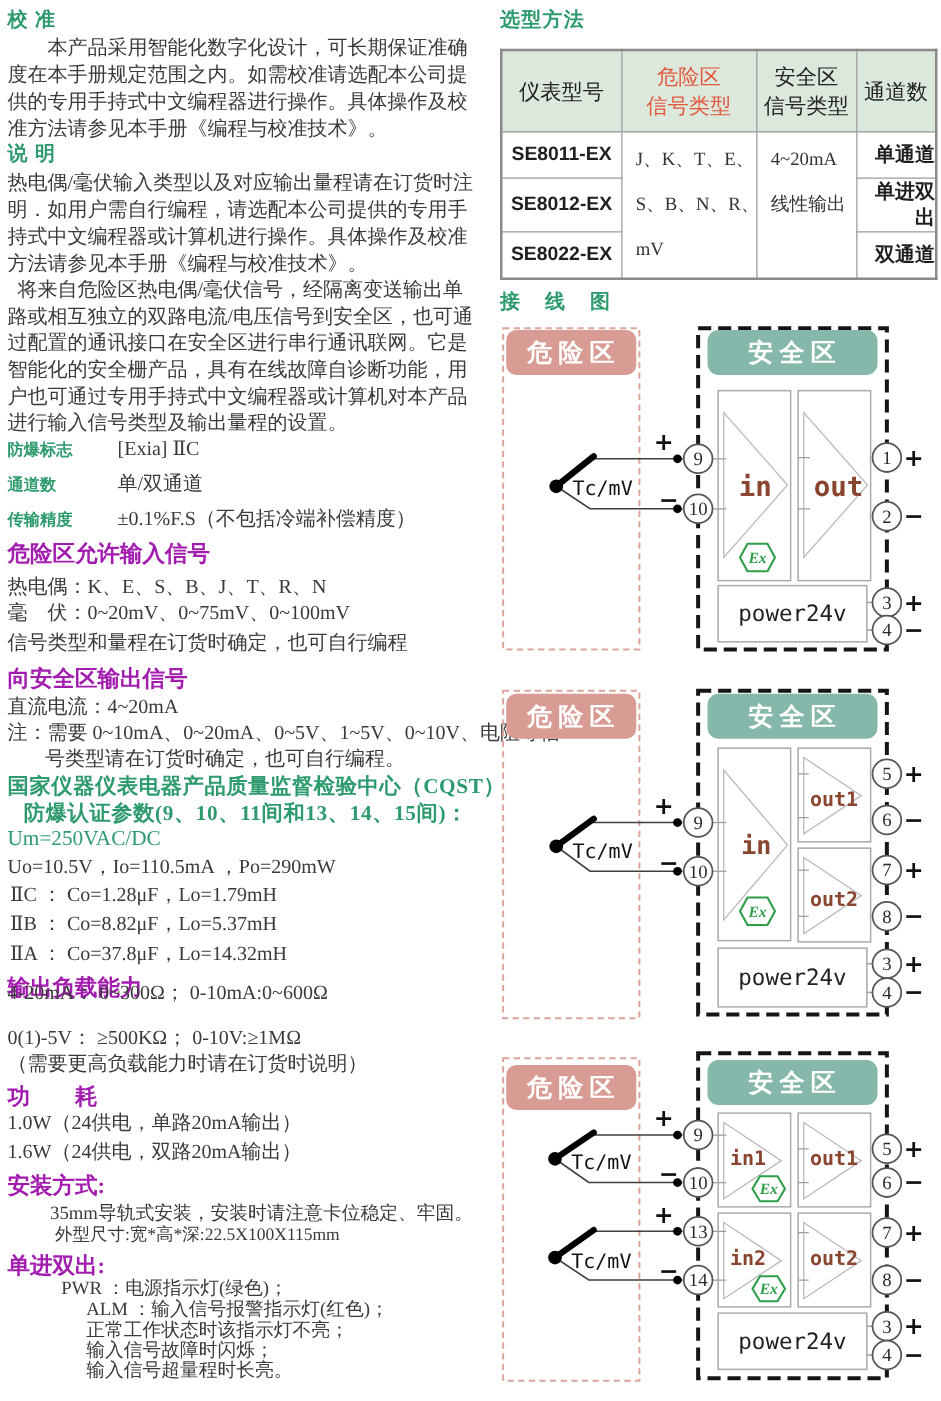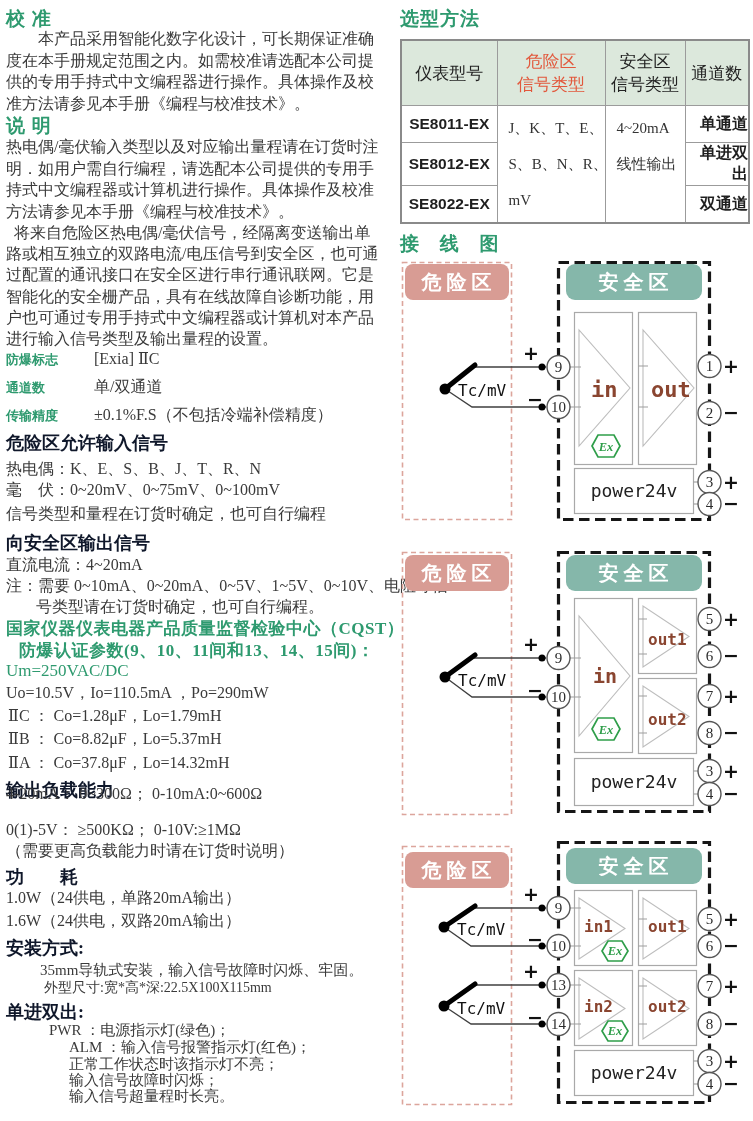--- a/index.html
+++ b/index.html
@@ -1,21 +1,21 @@
 <!DOCTYPE html>
 <html><head>
 <meta charset="utf-8">
 <style>
   html,body{margin:0;padding:0;background:#ffffff;}
   #page{position:relative;width:753px;height:1121px;background:#ffffff;overflow:hidden;
         font-family:"Liberation Serif","DejaVu Serif",serif;color:#383838;}
   .abs{position:absolute;}
   
-  .h-green{color:#2e9a6f;font-size:19px;font-weight:600;letter-spacing:1px;}
-  .h-green-sm{color:#0f172a;font-size:18px;font-weight:600;}
+  .h-green{color:#2e9a6f;font-size:16px;font-weight:600;letter-spacing:1px;}
+  .h-green-sm{color:#a21caf;font-size:18px;font-weight:600;}
   .h-green-long{color:#2e9a6f;font-size:17px;font-weight:600;letter-spacing:.5px;}
   .g-line{color:#2e9a6f;font-size:17px;font-weight:500;}
   .btxt{font-size:16px;line-height:21.6px;color:#3a3a3a;}
   .bline{font-size:16px;color:#3a3a3a;white-space:nowrap;}
   .sline{font-size:15px;color:#3a3a3a;white-space:nowrap;}
   .xline{font-size:14px;color:#3a3a3a;white-space:nowrap;}
   .speclabel{display:inline-block;width:88px;color:#2e9a6f;font-size:13px;font-weight:600;}
   .specval{font-size:16px;color:#3a3a3a;}
   
   table.sel{border-collapse:collapse;table-layout:fixed;width:348px;
@@ -95,21 +95,21 @@
   <div class="abs h-green-sm" style="left:6px;top:778px;">输出负载能力</div>
   <div class="abs bline" style="left:6px;top:760px;margin-top:24px;">4-20mA： 0~300Ω； 0-10mA:0~600Ω</div>
   <div class="abs bline" style="left:6px;top:820px;">0(1)-5V： ≥500KΩ；  0-10V:≥1MΩ</div>
   <div class="abs bline" style="left:6px;top:841px;">（需要更高负载能力时请在订货时说明）</div>
 
   <div class="abs h-green-sm" style="left:6px;top:865px;">功　　耗</div>
   <div class="abs bline" style="left:6px;top:888px;">1.0W（24供电，单路20mA输出）</div>
   <div class="abs bline" style="left:6px;top:911px;">1.6W（24供电，双路20mA输出）</div>
 
   <div class="abs h-green-sm" style="left:6px;top:936px;">安装方式:</div>
-  <div class="abs sline" style="left:40px;top:961px;">35mm导轨式安装，输入信号故障时闪烁、牢固。</div>
+  <div class="abs sline" style="left:40px;top:961px;">35mm导轨式安装，安装时请注意卡位稳定、牢固。</div>
   <div class="abs xline" style="left:44px;top:979px;">外型尺寸:宽*高*深:22.5X100X115mm</div>
 
   <div class="abs h-green-sm" style="left:6px;top:1000px;">单进双出:</div>
   <div class="abs sline" style="left:49px;top:1021px;">PWR ：电源指示灯(绿色)；</div>
   <div class="abs sline" style="left:69px;top:1055px;">正常工作状态时该指示灯不亮；</div>
   <div class="abs sline" style="left:69px;top:1038px;">ALM ：输入信号报警指示灯(红色)；</div>
   <div class="abs sline" style="left:69px;top:1071px;">输入信号故障时闪烁；</div>
   <div class="abs sline" style="left:69px;top:1087px;">输入信号超量程时长亮。</div>
 
   <div class="abs h-green" style="left:400px;top:6px;">选型方法</div>

